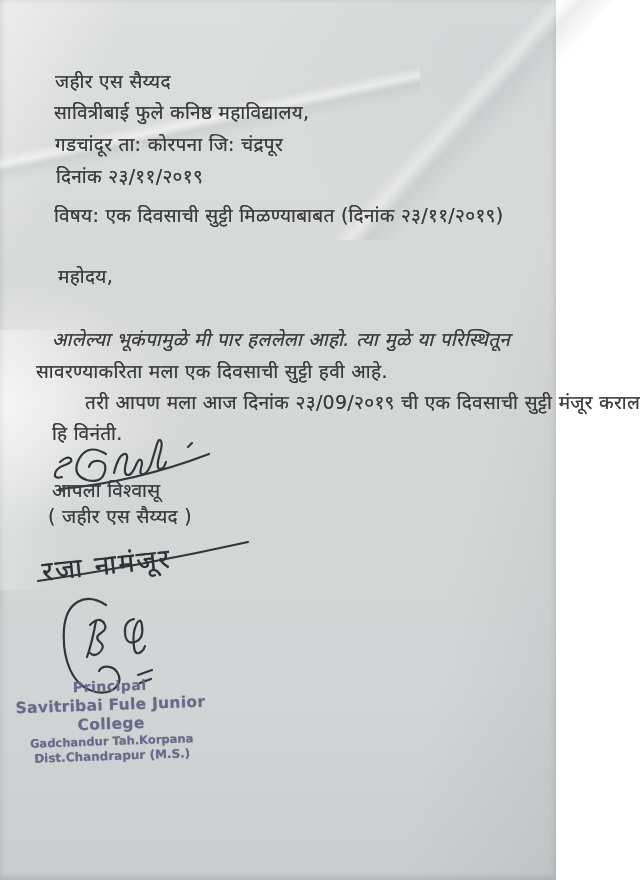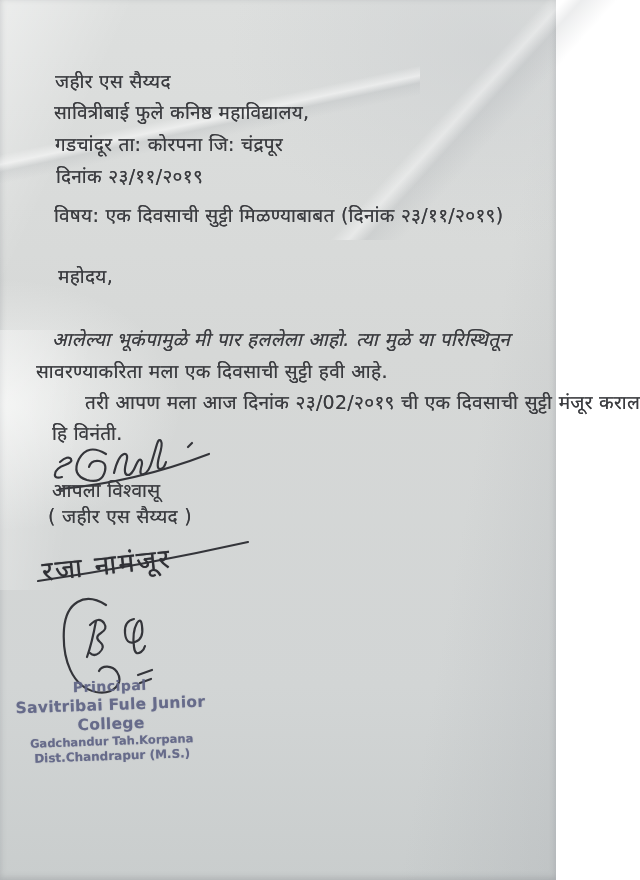--- a/index.html
+++ b/index.html
@@ -63,21 +63,21 @@
   <div class="line" style="left:54px;top:99px;">सावित्रीबाई फुले कनिष्ठ महाविद्यालय,</div>
   <div class="line" style="left:55px;top:131px;">गडचांदूर ता: कोरपना जि: चंद्रपूर</div>
   <div class="line" style="left:56px;top:163px;">दिनांक २३/११/२०१९</div>
 
   <div class="line" style="left:54px;top:202px;">विषय: एक दिवसाची सुट्टी मिळण्याबाबत (दिनांक २३/११/२०१९)</div>
 
   <div class="line" style="left:58px;top:263px;">महोदय,</div>
 
   <div class="line" style="left:52px;top:326px;font-style:italic;">आलेल्या भूकंपामुळे मी पार हललेला आहो. त्या मुळे या परिस्थितून</div>
   <div class="line" style="left:36px;top:358px;">सावरण्याकरिता मला एक दिवसाची सुट्टी हवी आहे.</div>
-  <div class="line" style="left:85px;top:389px;">तरी आपण मला आज दिनांक २३/02/२०१९ ची एक दिवसाची सुट्टी मंजूर कराल</div>
+  <div class="line" style="left:85px;top:389px;">तरी आपण मला आज दिनांक २३/09/२०१९ ची एक दिवसाची सुट्टी मंजूर कराल</div>
   <div class="line" style="left:52px;top:420px;text-align:right;">हि विनंती.</div>
 
   <svg style="position:absolute;left:46px;top:436px;" width="170" height="62" viewBox="0 0 170 62">
     <path class="sig-stroke" d="M14 26 q8 -7 11 -3 q2 3 -6 6 q-9 3 -10 9 q-1 5 7 3"></path>
     <path class="sig-stroke" d="M60 18 q-18 -11 -27 5 q-8 16 8 21 q15 4 18 -9 q2 -9 -6 -10 q-8 -1 -10 6"></path>
     <path class="sig-stroke" d="M68 37 q4 -17 10 -19 q5 -1 2 9 q-3 12 2 12 q4 0 8 -10 q3 -7 5 -5 q2 2 0 8 q-2 8 3 6 q5 -2 8 -13 l5 -17 q2 -6 4 -3 q2 3 -2 16 q-3 12 1 12 q4 0 6 -7"></path>
     <path class="sig-stroke" d="M142 11 l4 -4"></path>
     <path class="sig-stroke" d="M14 53 Q 90 46 163 18"></path>
   </svg>
 

